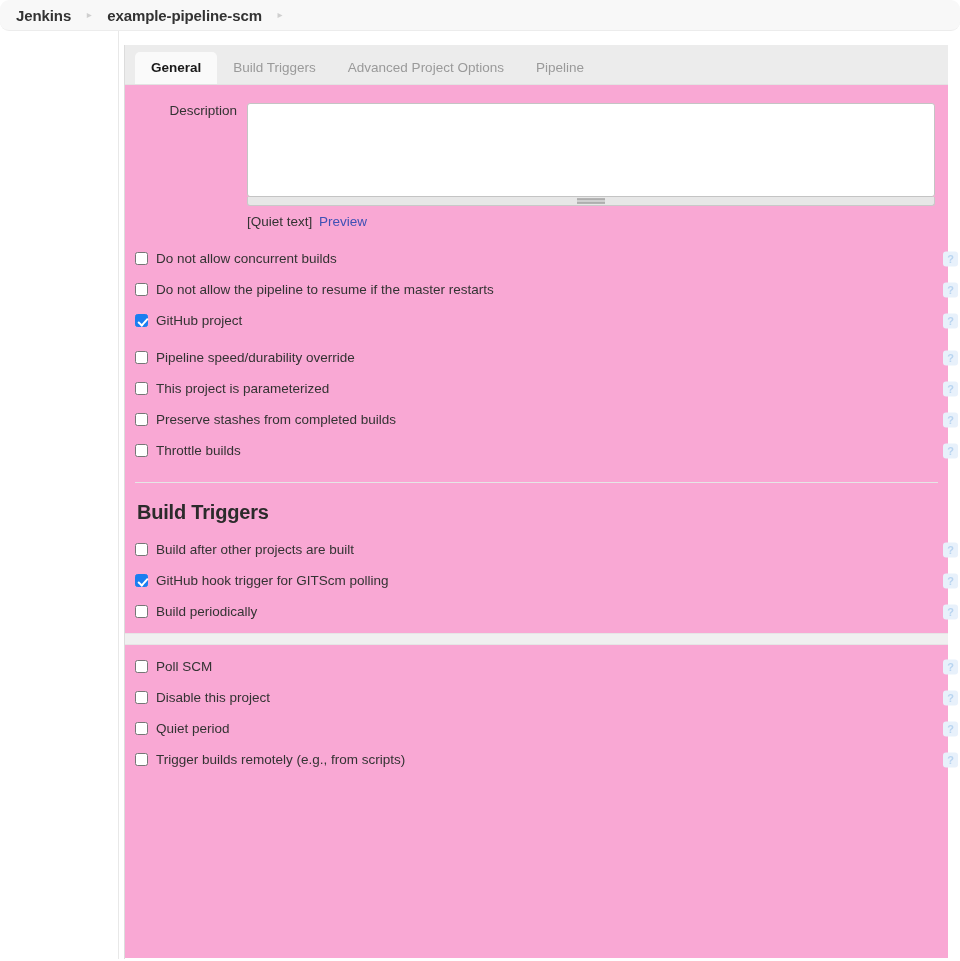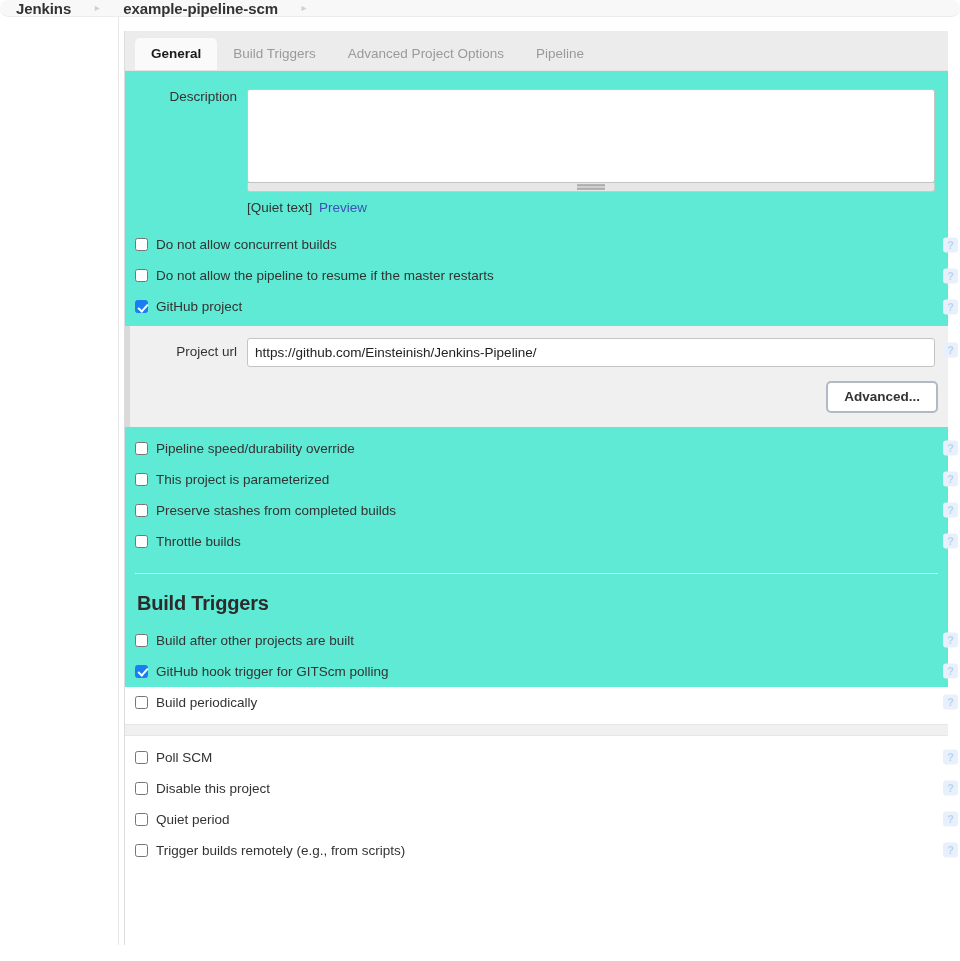--- a/index.html
+++ b/index.html
@@ -7,27 +7,27 @@
     margin: 0; padding: 0;
     width: 960px; height: 961px;
     overflow: hidden;
     background: #ffffff;
     font-family: "Liberation Sans", sans-serif;
     -webkit-font-smoothing: antialiased;
   }
 
   
   .breadcrumb-bar {
-    height: 17px;
+    height: 31px;
     background: #f8f8f8;
     border-bottom: 1px solid #ececec;
     display: flex;
     align-items: center;
     padding-left: 12px;
-    gap: 8px;
+    gap: 0;
     border-radius: 9px;
   }
   .crumb {
     font-size: 15px;
     font-weight: bold;
     color: #333333;
     letter-spacing: -0.1px;
     padding: 0 4px;
     cursor: pointer;
   }
@@ -83,23 +83,23 @@
     white-space: nowrap;
   }
   .tab.active {
     background: #fafafa;
     color: #1a1a1a;
     font-weight: bold;
   }
 
   
   .form-area {
-    background: #5eead4;
+    background: #f9a8d4;
     padding: 0;
-    height: 616px;
+    height: 873px;
   }
 
   .field-label {
     width: 112px;
     min-width: 112px;
     text-align: right;
     padding-right: 10px;
     font-size: 13.5px;
     color: #333333;
     line-height: 1.2;
@@ -325,30 +325,20 @@
           <span class="help-icon">?</span>
         </div>
 
         <div class="cb-row">
           <span class="cb checked"></span>
           <span class="cb-label">GitHub project</span>
           <span class="help-icon">?</span>
         </div>
       </div>
 
-      <div class="nested">
-        <div class="nested-row">
-          <div class="field-label">Project url</div>
-          <input class="text-input" type="text" value="https://github.com/Einsteinish/Jenkins-Pipeline/" style="">
-          <span class="help-icon" style="right:-10px;top:24px;">?</span>
-        </div>
-        <div class="nested-actions">
-          <button class="btn">Advanced...</button>
-        </div>
-      </div>
 
       <div class="cb-group" style="padding-top:6px;">
 
         <div class="cb-row">
           <span class="cb"></span>
           <span class="cb-label">Pipeline speed/durability override</span>
           <span class="help-icon">?</span>
         </div>
 
         <div class="cb-row">

